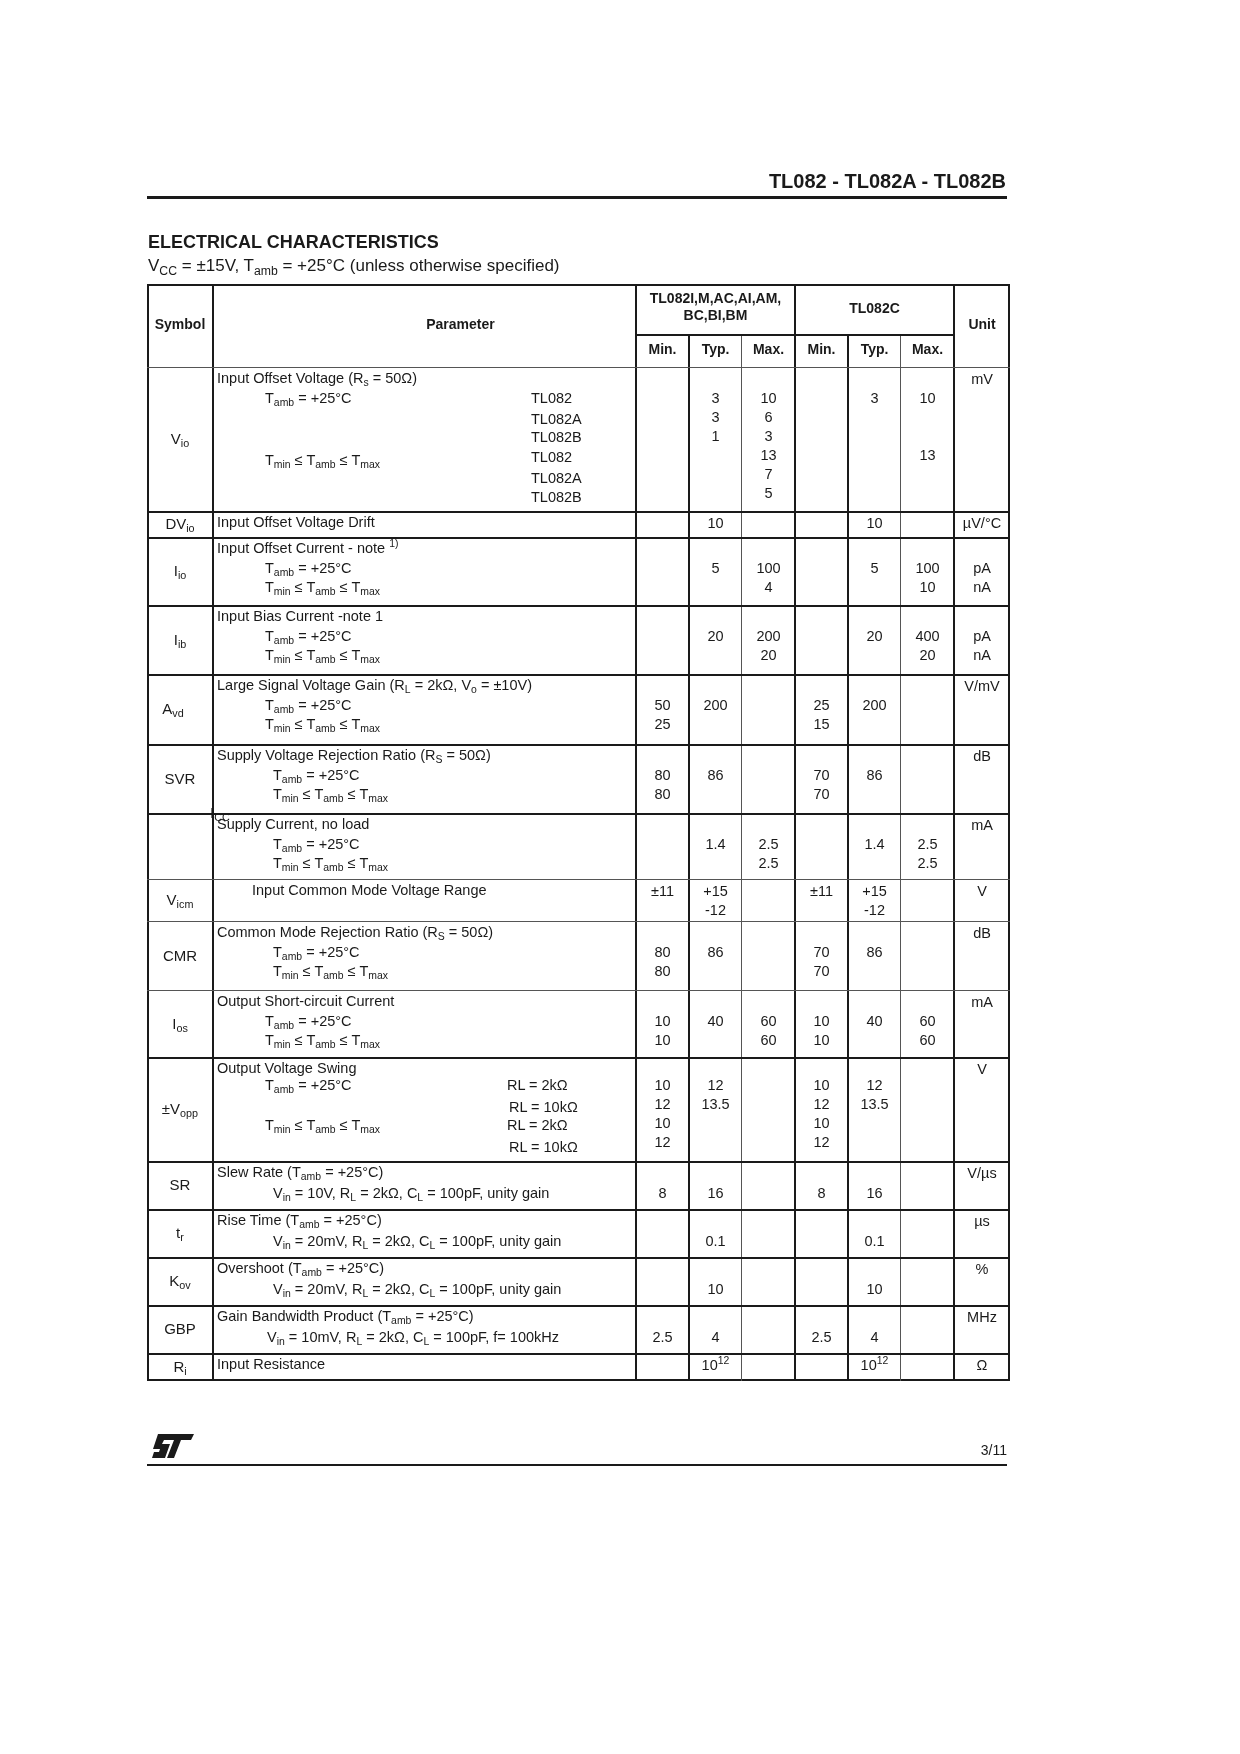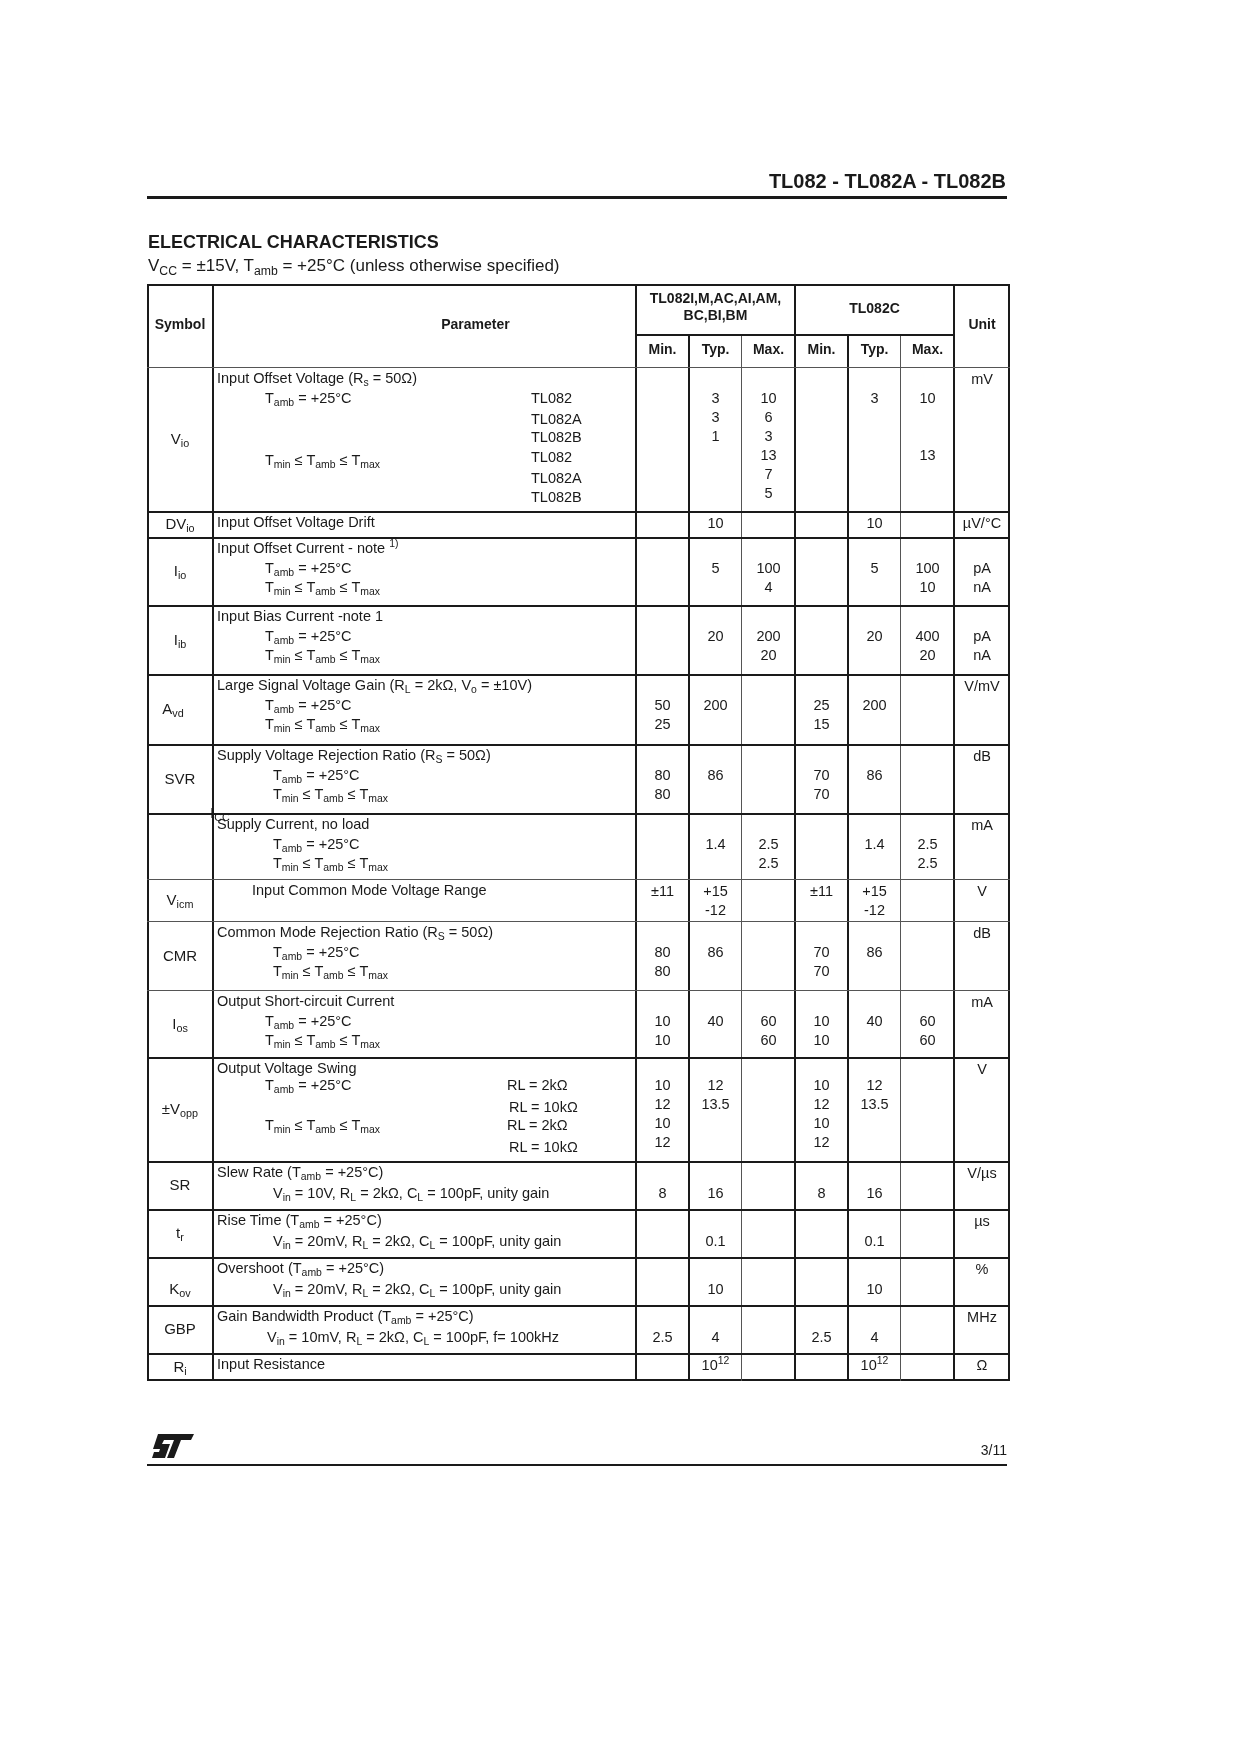--- a/index.html
+++ b/index.html
@@ -60,21 +60,21 @@
     <div class="hline thin" style="left:147px;top:990px;width:863px;"></div>
     <div class="hline" style="left:147px;top:1057px;width:863px;"></div>
     <div class="hline" style="left:147px;top:1161px;width:863px;"></div>
     <div class="hline" style="left:147px;top:1209px;width:863px;"></div>
     <div class="hline" style="left:147px;top:1257px;width:863px;"></div>
     <div class="hline" style="left:147px;top:1305px;width:863px;"></div>
     <div class="hline" style="left:147px;top:1353px;width:863px;"></div>
   </div>
 
 <div class="hdr" style="left:147px;top:316px;width:66px;">Symbol</div>
-<div class="hdr" style="left:228px;top:316px;width:423px;padding-left:36px;">Parameter</div>
+<div class="hdr" style="left:213px;top:316px;width:423px;padding-left:36px;">Parameter</div>
 <div class="hdr" style="left:636px;top:290px;width:159px;line-height:17px;">
     <div>TL082I,M,AC,AI,AM,</div>
     <div>BC,BI,BM</div>
   </div>
 <div class="hdr" style="left:795px;top:300px;width:159px;">TL082C</div>
 <div class="hdr" style="left:954px;top:316px;width:56px;">Unit</div>
 <div class="hdr" style="left:636px;top:341px;width:53px;">Min.</div>
 <div class="hdr" style="left:689px;top:341px;width:53px;">Typ.</div>
 <div class="hdr" style="left:742px;top:341px;width:53px;">Max.</div>
 <div class="hdr" style="left:795px;top:341px;width:53px;">Min.</div>
@@ -232,21 +232,21 @@
     <div class="num" style="left:689px;top:1184px;width:53px;">16</div>
     <div class="num" style="left:795px;top:1184px;width:53px;">8</div>
     <div class="num" style="left:848px;top:1184px;width:53px;">16</div>
     <div class="unit num" style="left:954px;top:1164px;">V/µs</div>
     <div class="sym" style="left:147px;top:1224px;"><span>t</span><sub>r</sub></div>
     <div class="cell" style="left:217px;top:1211px;"><span>Rise Time (T</span><sub>amb</sub><span> = +25°C)</span></div>
     <div class="cell" style="left:273px;top:1232px;"><span>V</span><sub>in</sub><span> = 20mV, R</span><sub>L</sub><span> = 2kΩ, C</span><sub>L</sub><span> = 100pF, unity gain</span></div>
     <div class="num" style="left:689px;top:1232px;width:53px;">0.1</div>
     <div class="num" style="left:848px;top:1232px;width:53px;">0.1</div>
     <div class="unit num" style="left:954px;top:1212px;">µs</div>
-    <div class="sym" style="left:147px;top:1272px;margin-top:8px;"><span>K</span><sub>ov</sub></div>
+    <div class="sym" style="left:147px;top:1272px;"><span>K</span><sub>ov</sub></div>
     <div class="cell" style="left:217px;top:1259px;"><span>Overshoot (T</span><sub>amb</sub><span> = +25°C)</span></div>
     <div class="cell" style="left:273px;top:1280px;"><span>V</span><sub>in</sub><span> = 20mV, R</span><sub>L</sub><span> = 2kΩ, C</span><sub>L</sub><span> = 100pF, unity gain</span></div>
     <div class="num" style="left:689px;top:1280px;width:53px;">10</div>
     <div class="num" style="left:848px;top:1280px;width:53px;">10</div>
     <div class="unit num" style="left:954px;top:1260px;">%</div>
     <div class="sym" style="left:147px;top:1320px;"><span>GBP</span></div>
     <div class="cell" style="left:217px;top:1307px;"><span>Gain Bandwidth Product (T</span><sub>amb</sub><span> = +25°C)</span></div>
     <div class="cell" style="left:267px;top:1328px;"><span>V</span><sub>in</sub><span> = 10mV, R</span><sub>L</sub><span> = 2kΩ, C</span><sub>L</sub><span> = 100pF, f= 100kHz</span></div>
     <div class="num" style="left:636px;top:1328px;width:53px;">2.5</div>
     <div class="num" style="left:689px;top:1328px;width:53px;">4</div>

